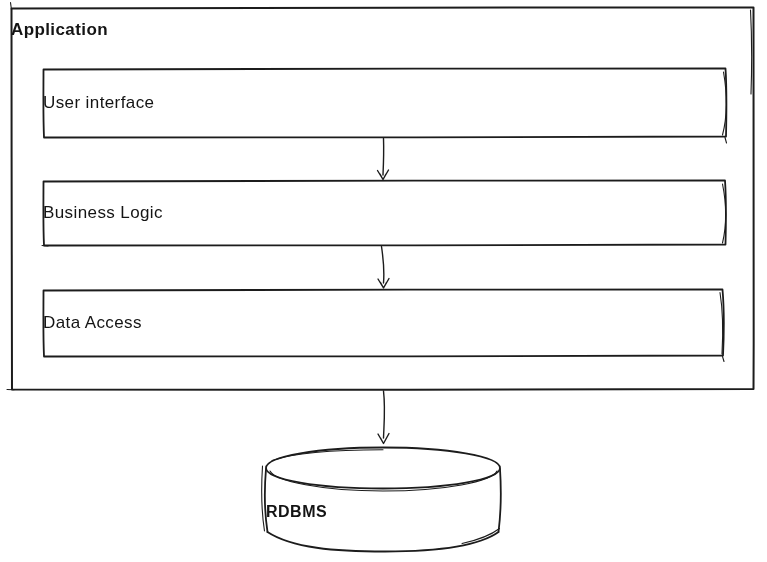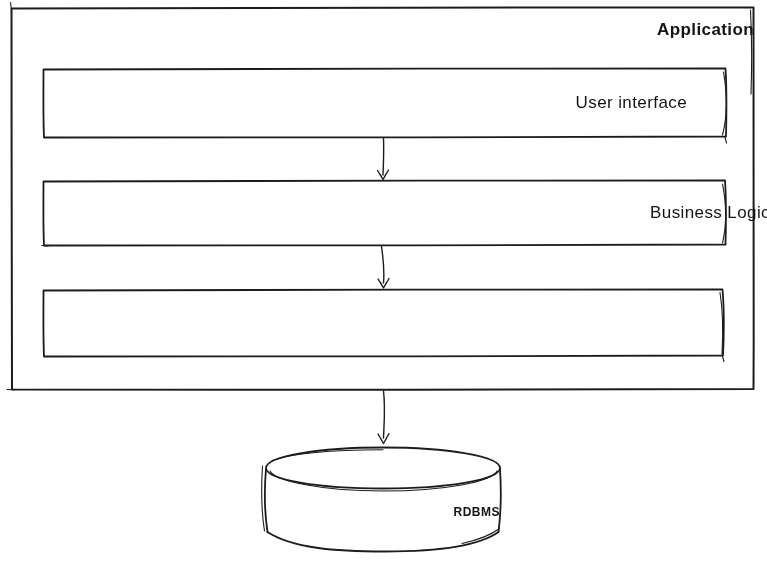--- a/index.html
+++ b/index.html
@@ -19,29 +19,29 @@
     position: absolute;
     left: 0;
     top: 0;
   }
   .label {
     position: absolute;
     color: #141414;
     font-size: 17px;
     line-height: 20px;
     letter-spacing: 0.4px;
-    text-align: right;
+    text-align: left;
     white-space: nowrap;
     user-select: none;
   }
   .label.bold {
     font-weight: bold;
   }
   .label.db {
-    font-size: 12px;
+    font-size: 16px;
     line-height: 22px;
     letter-spacing: 0.5px;
   }
   .sketch {
     fill: none;
     stroke: #1c1c1c;
     stroke-linecap: round;
     stroke-linejoin: round;
   }
   .w2   { stroke-width: 2; }
@@ -102,16 +102,17 @@
     </g>
 
   </svg>
 
   <div class="label bold" style="left:11px; top:20px; width:743px;">Application</div>
 
   <div class="label" style="left:43px; top:93px; width:644px;">User interface</div>
 
   <div class="label" style="left:43px; top:203px; width:727px;">Business Logic</div>
 
+  <div class="label" style="left:43px; top:313px; width:683px;">Data Access</div>
 
   <div class="label bold db" style="left:266px; top:501px; width:234px;">RDBMS</div>
 
 </div>
 
 </body></html>

